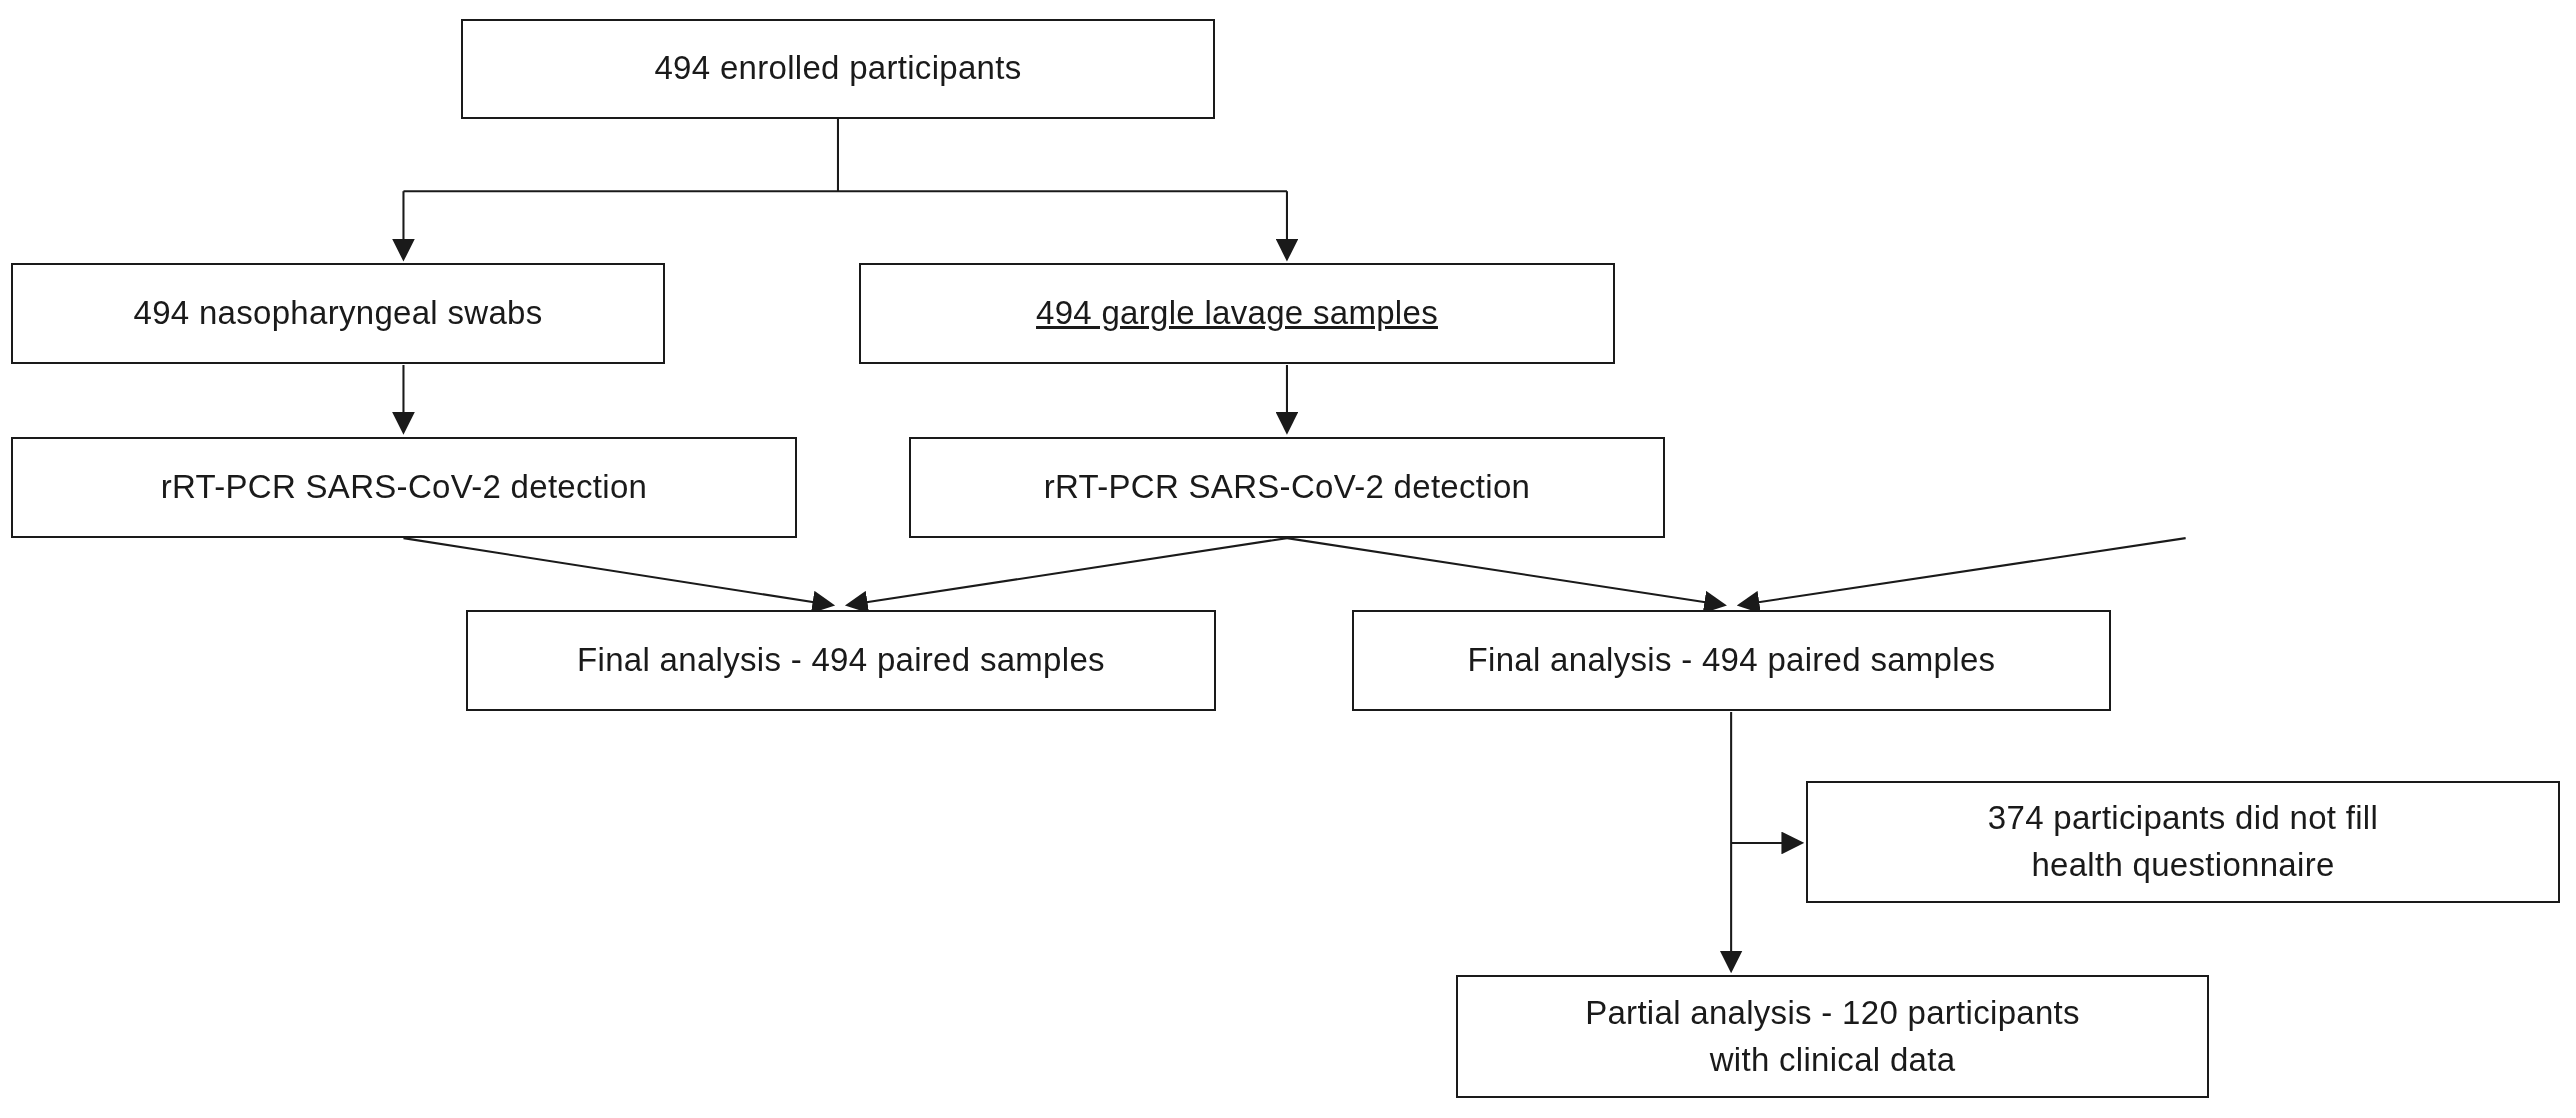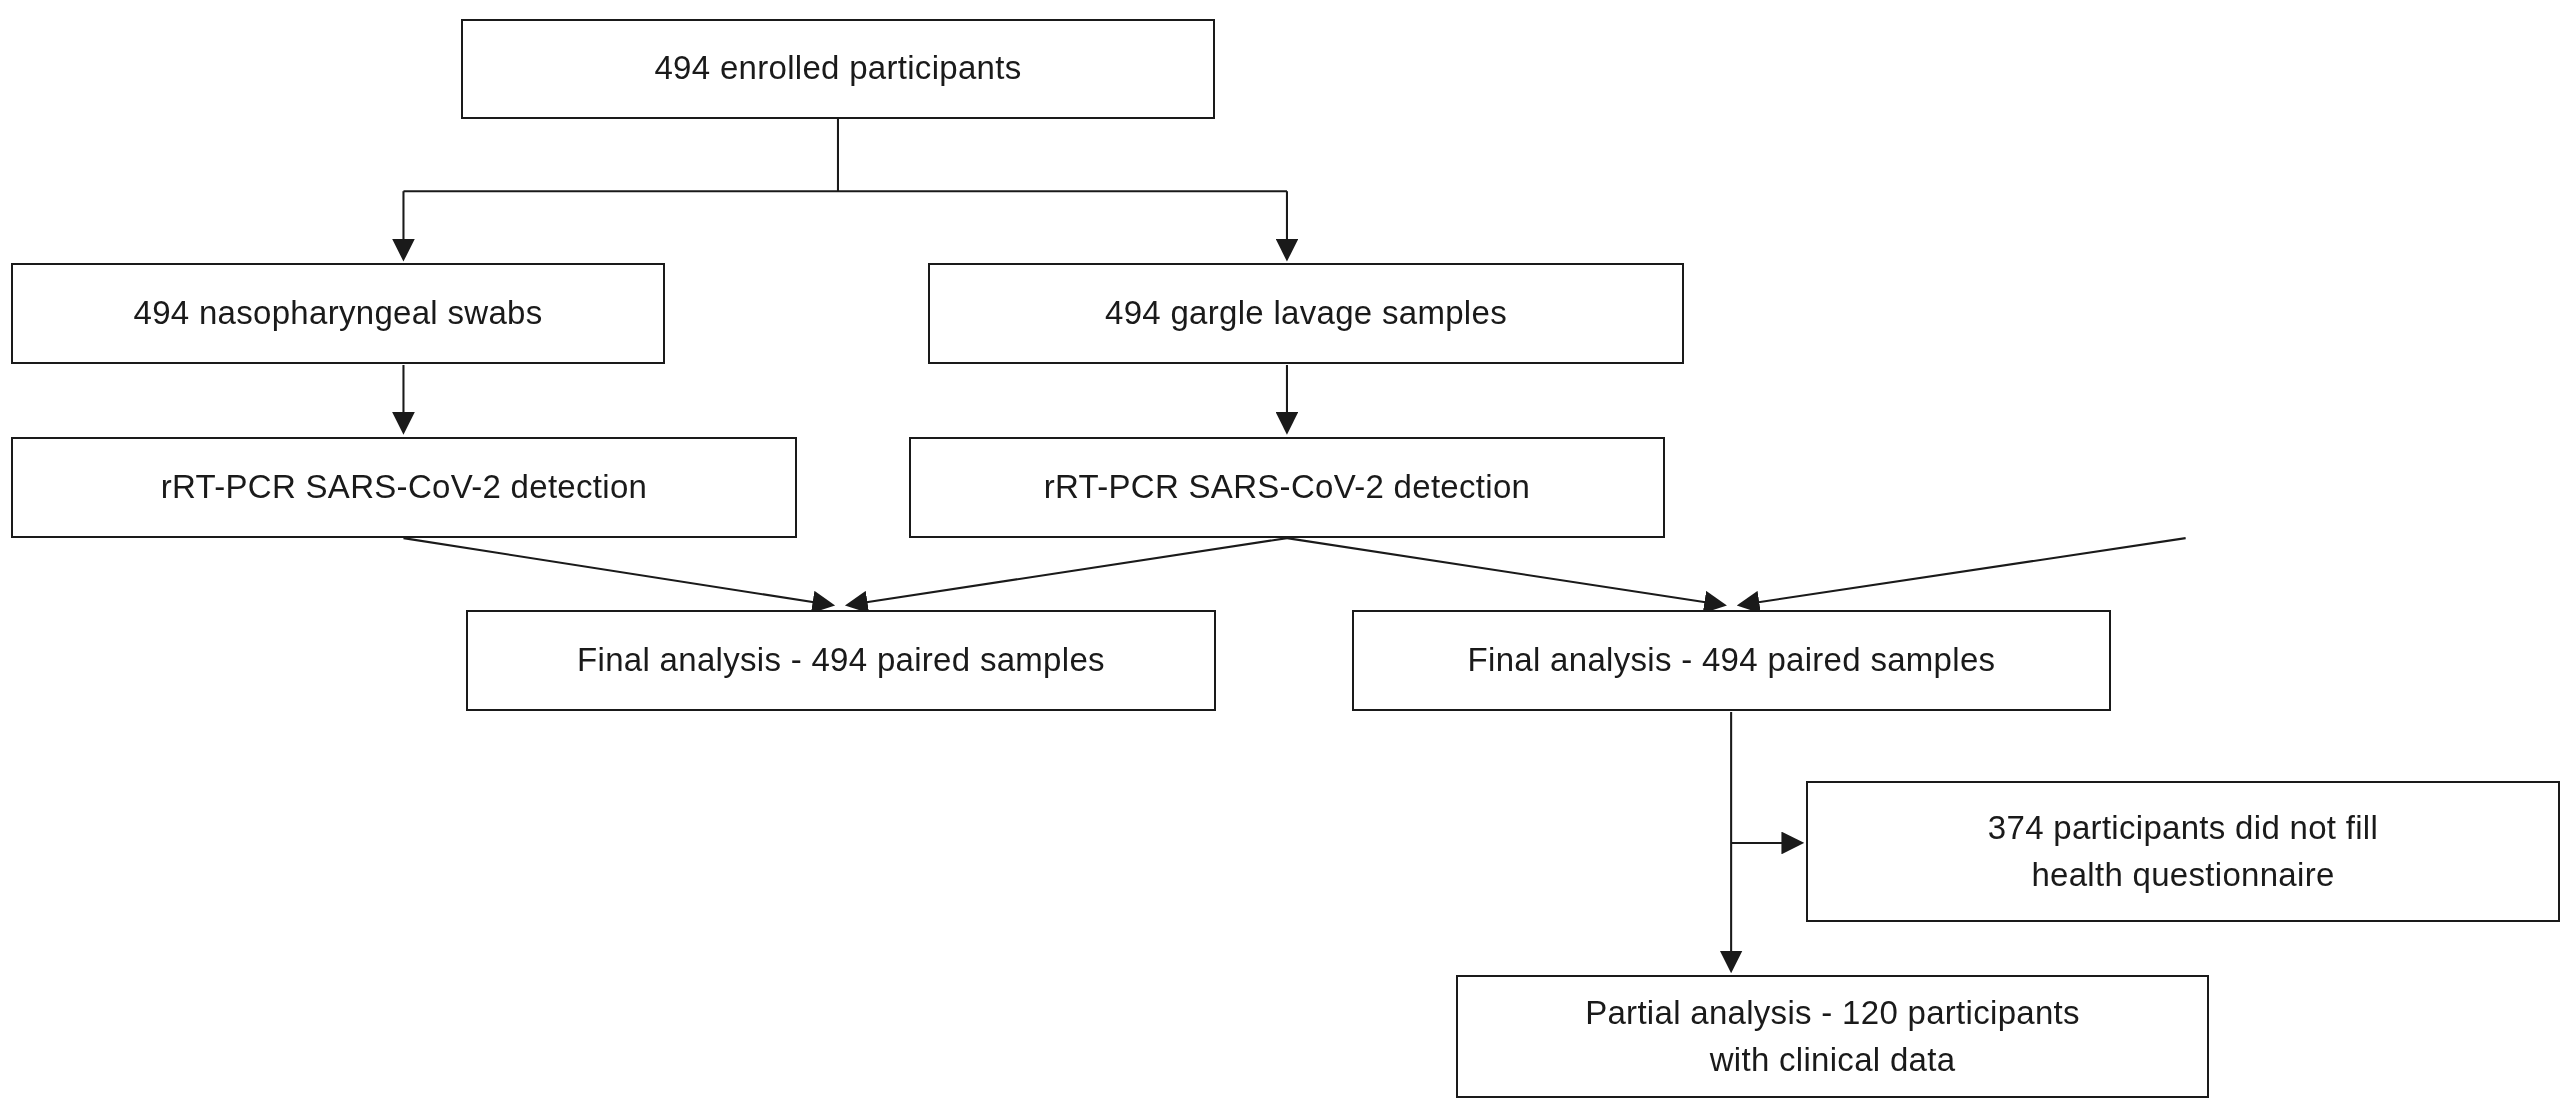--- a/index.html
+++ b/index.html
@@ -34,27 +34,27 @@
     text-align: center;
     color: #1a1a1a;
     font-size: 33px;
     line-height: 1.42;
     white-space: pre-line;
     letter-spacing: 0.3px;
   }
   
   #box-enrolled        { left: 461px;  top: 18.6px;   width: 754px; height: 100px; }
   #box-naso            { left: 11px;   top: 263px;  width: 654px; height: 101px; }
-  #box-gargle          { left: 928px; top: 263px;  width: 756px; height: 101px; }
+  #box-gargle          { left: 859px; top: 263px;  width: 756px; height: 101px; text-decoration: underline; }
   #box-pcr-naso        { left: 11px;   top: 437px;  width: 786px; height: 101px; }
   #box-pcr-gargle      { left: 909px; top: 437px;  width: 756px; height: 101px; }
   #box-antigen         { left: 1809px; top: 437px;  width: 753px; height: 101px; }
   #box-final-left      { left: 466px;  top: 610px;  width: 750px; height: 101px; }
   #box-final-right     { left: 1352px; top: 610px;  width: 759px; height: 101px; }
-  #box-no-questionnaire{ left: 1806px; top: 781px; width: 754px; height: 141px; }
+  #box-no-questionnaire{ left: 1806px; top: 781px; width: 754px; height: 122px; }
   #box-partial         { left: 1420px; top: 975px; width: 753px; height: 123px; margin-left: 36px; }
 </style>
 </head>
 <body>
 
 <div class="canvas">
 
   <svg class="connectors" viewBox="0 0 3735 1622" xmlns="http://www.w3.org/2000/svg">
     <defs>
       <marker id="arrow" viewBox="0 0 10 10" refX="8.5" refY="5" markerWidth="11" markerHeight="11" orient="auto-start-reverse">

